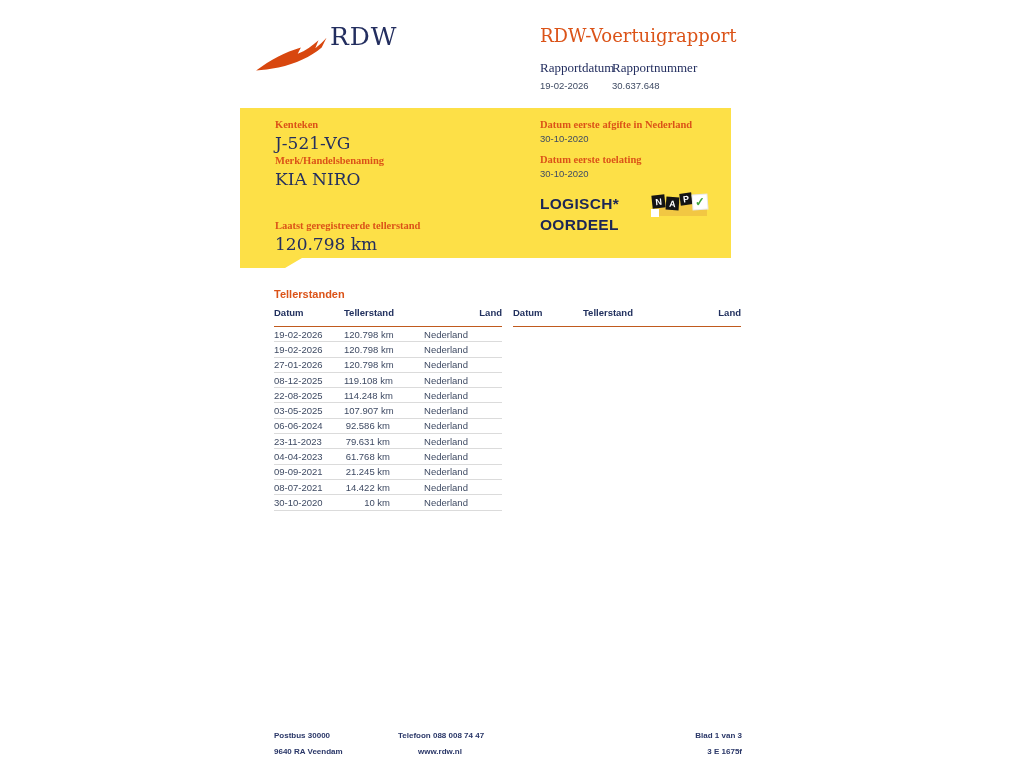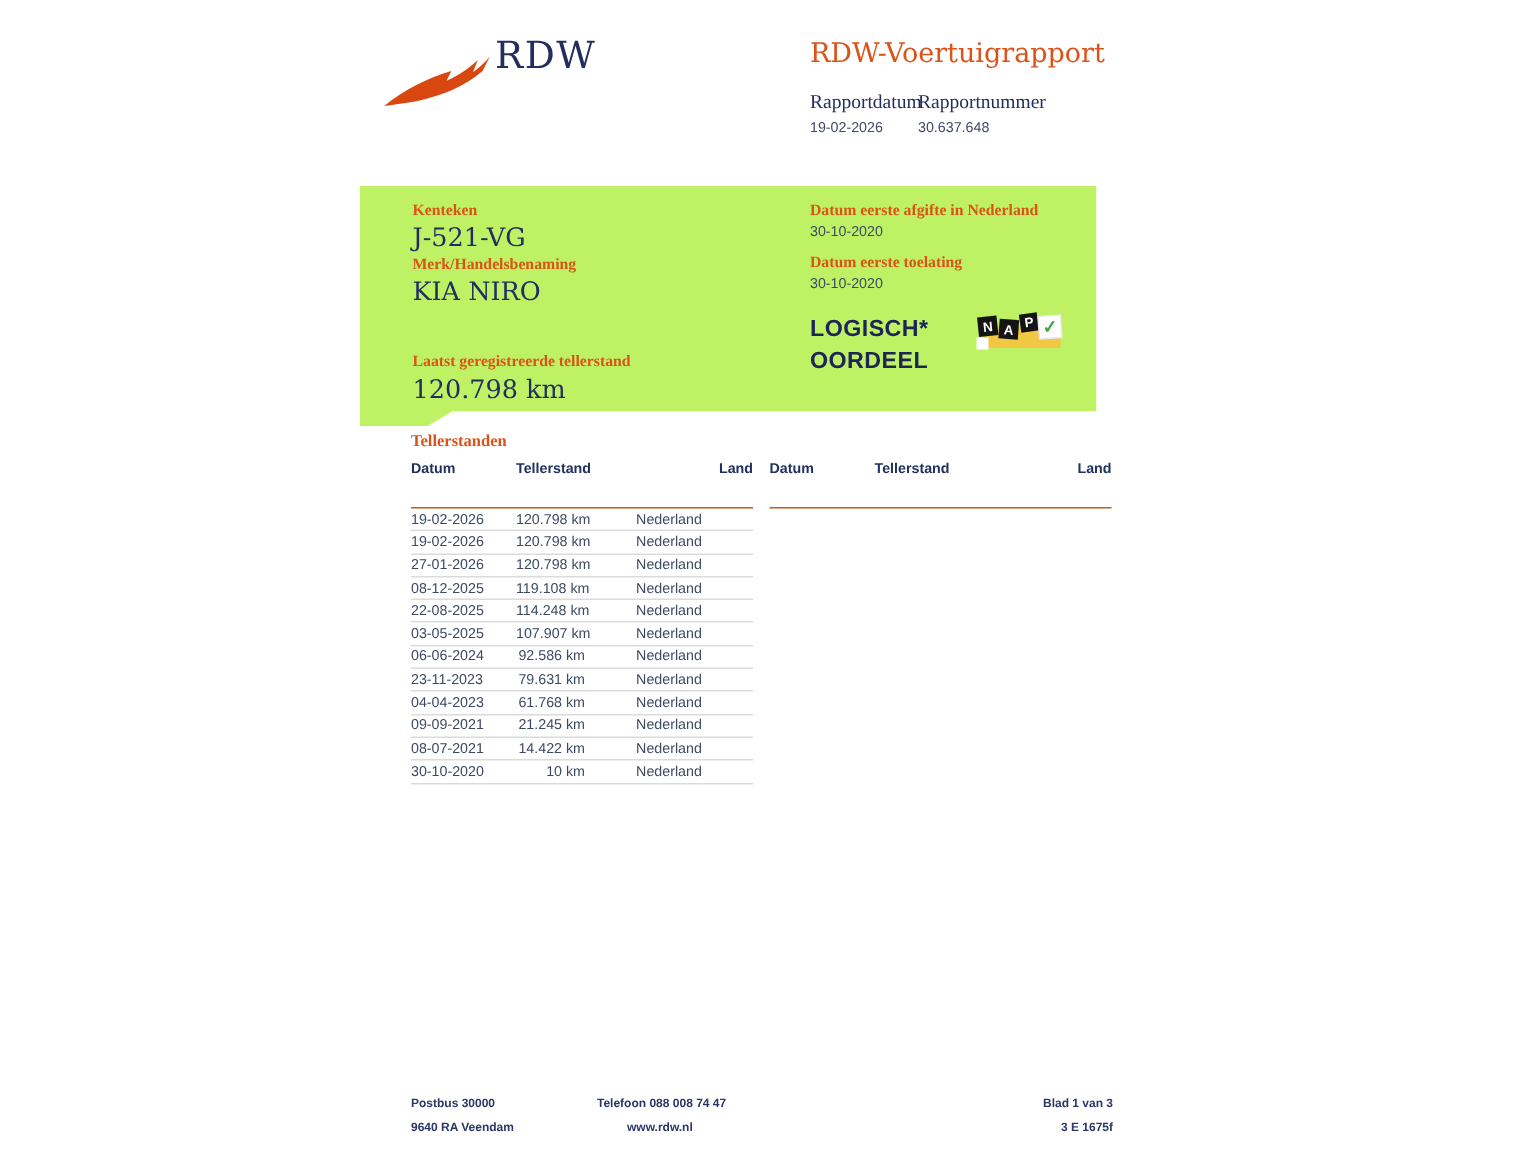--- a/index.html
+++ b/index.html
@@ -26,22 +26,22 @@
   .report-meta { display:flex; margin-top:14px; }
   .report-meta .col { width:72px; }
   .meta-label {
     font-family:"Liberation Serif", serif; font-weight:normal;
     font-size:13px; color:#232E5F; white-space:nowrap;
   }
   .meta-value { font-size:9.5px; color:#3E4A63; margin-top:4px; }
 
   
   .graybox {
-    position:absolute; left:240px; top:124px; width:583px; height:160px;
-    background:#bef264;
+    position:absolute; left:240px; top:108px; width:583px; height:160px;
+    background:#fde047;
     clip-path:polygon(0 0, 491px 0, 491px 150px, 62px 150px, 45px 160px, 0 160px);
   }
   .gb-label {
     position:absolute; font-family:"Liberation Serif", serif; font-weight:bold;
     font-size:10.5px; color:#DB5318; white-space:nowrap;
   }
   .gb-big {
     position:absolute; font-family:"DejaVu Serif", serif; font-size:17px;
     color:#232E5F; white-space:nowrap;
   }
@@ -64,29 +64,29 @@
   .nap-p { left:30px; top:1px; width:12px; height:12px; transform:rotate(-8deg); }
   .nap-check {
     position:absolute; left:43px; top:3px; width:14px; height:14px; background:#ffffff;
     color:#3FA63C; font-size:12px; font-weight:bold; display:flex; align-items:center;
     justify-content:center; transform:rotate(-4deg); box-shadow:0 0 0 1px #e8e8e8;
   }
 
   
   .tables-section { position:absolute; left:274px; top:288px; width:468px; }
   .tables-heading {
-    font-family:Liberation Serif, serif; font-weight:bold; font-size:11px;
+    font-family:Liberation Sans, sans-serif; font-weight:bold; font-size:11px;
     color:#DB5318; margin-bottom:7px;
   }
   .tables-row { display:flex; gap:11px; }
   .ttable { width:228px; }
   .thead {
     display:grid; grid-template-columns:70px 1fr 50px;
     font-size:9.5px; font-weight:bold; color:#21305E;
-    padding-bottom:20px; border-bottom:1.5px solid #C05A1E;
+    padding-bottom:8px; border-bottom:1.5px solid #C05A1E;
   }
   .thead .h-land { text-align:right; }
   .trow {
     display:grid; grid-template-columns:70px 46px 1fr;
     align-items:center; height:15.3px; font-size:9.5px; color:#3E4A63;
     border-bottom:1px solid #DBDBDB;
   }
   .trow .c1 { text-align:right; white-space:nowrap; }
   .trow .c2 { text-align:center; }
 

